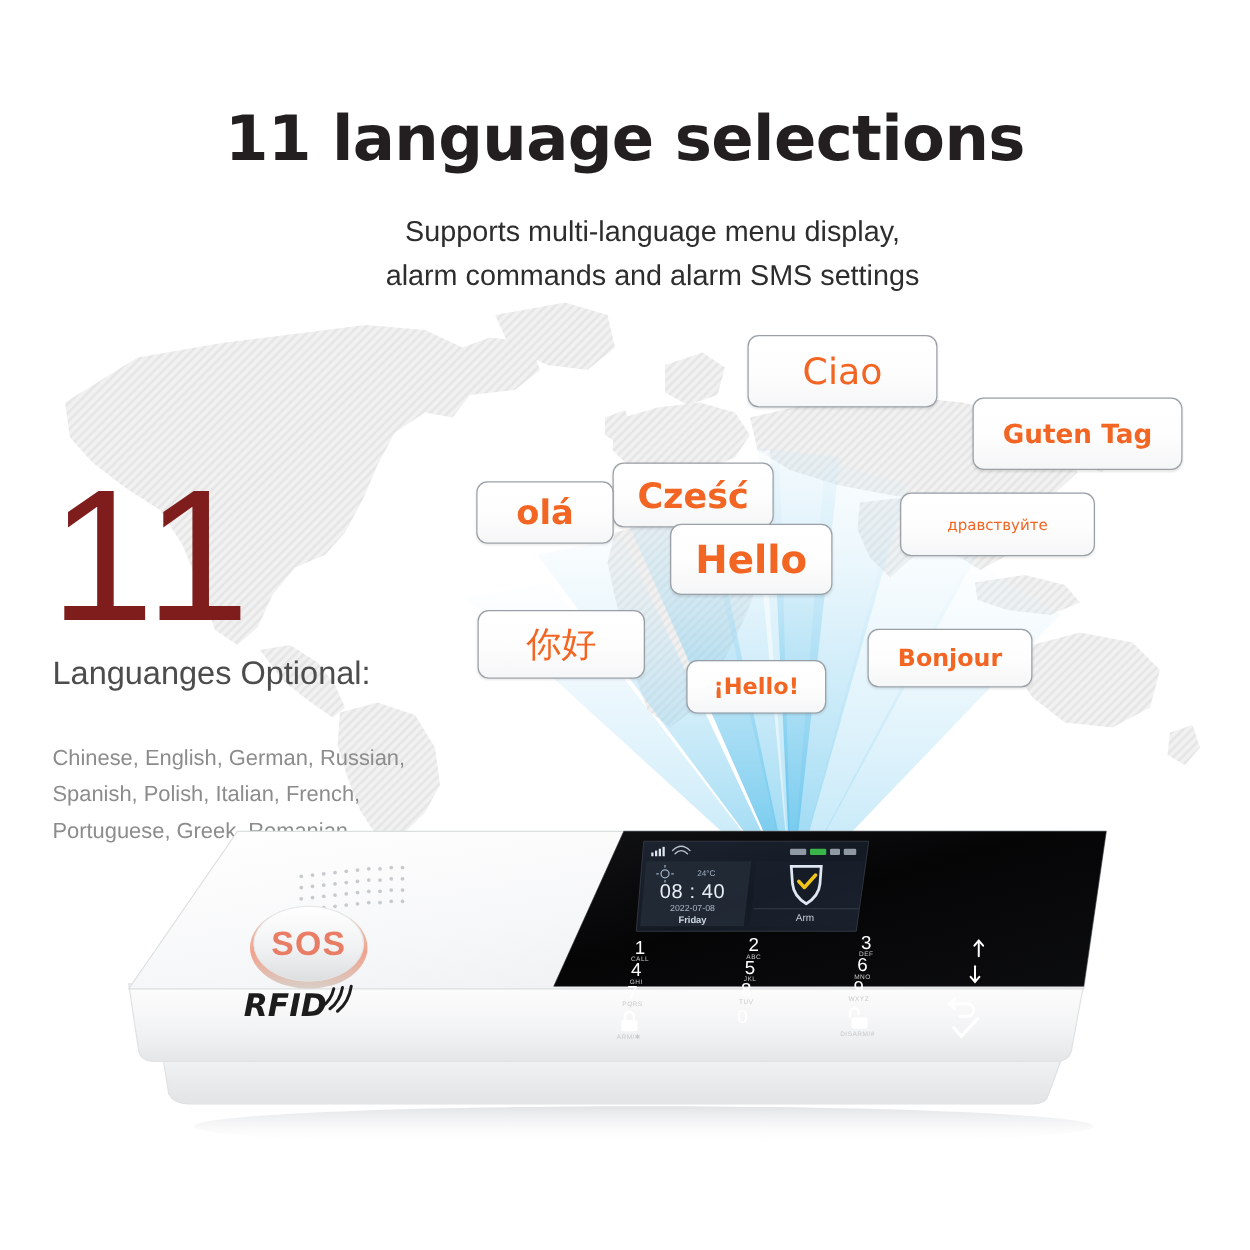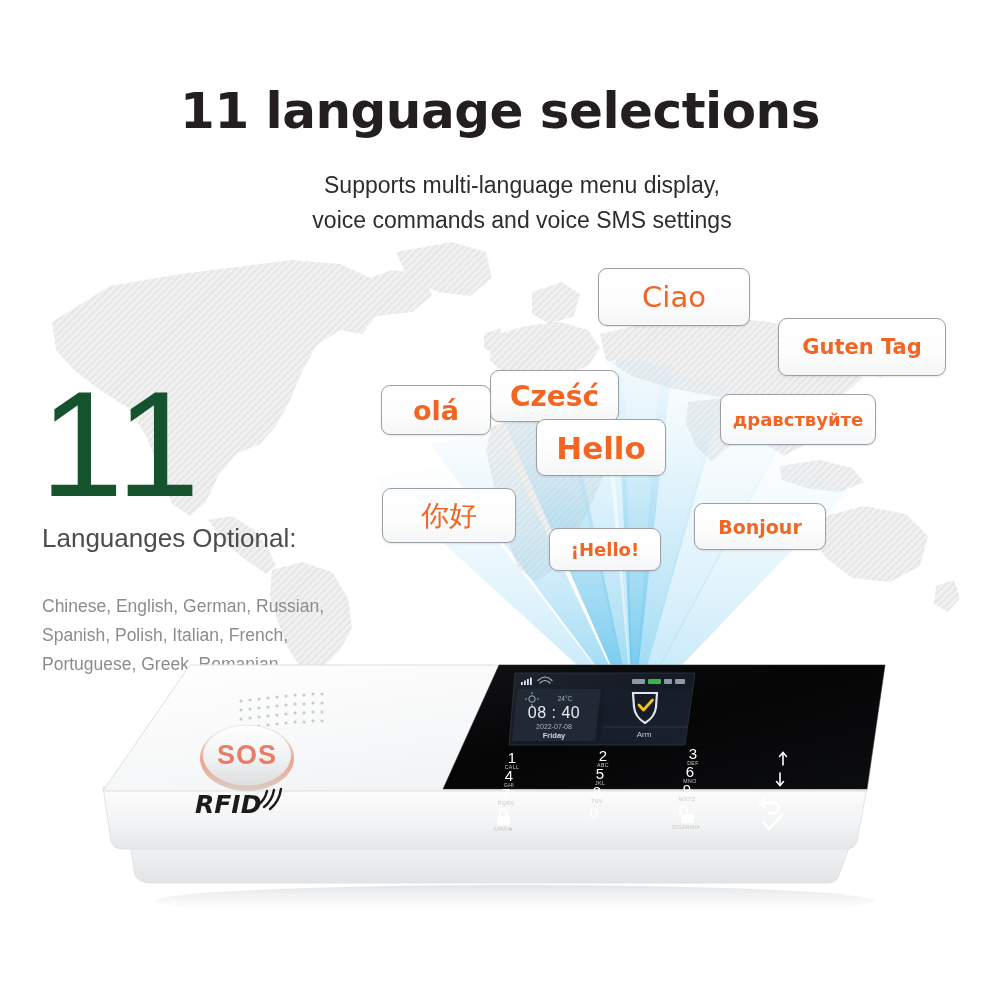--- a/index.html
+++ b/index.html
@@ -48,21 +48,21 @@
     width: 1000px; height: 500px;
     overflow: hidden;
     pointer-events: none;
   }
   #beams svg { display: block; width: 1000px; height: 500px; }
 
   
   .bignum {
     position: absolute; left: 40px; top: 378px;
     font-size: 150px; line-height: 132px;
-    font-weight: 300; color: #14532d;
+    font-weight: 300; color: #7f1d1d;
     font-family: "Liberation Sans", sans-serif;
     letter-spacing: 4px;
   }
   .opt-title {
     position: absolute; left: 42px; top: 523px;
     font-size: 26px; color: #4c4c4c; font-weight: 400;
     font-family: "Liberation Sans", sans-serif;
   }
   .opt-list {
     position: absolute; left: 42px; top: 560px; width: 330px;
@@ -93,21 +93,21 @@
   .kp-sub { font-family: "Liberation Sans", sans-serif; font-size: 5.2px; fill: #c9c9c9; letter-spacing: .4px; }
 </style>
 </head>
 <body>
 
 <div id="stage">
 
   <div class="headline">11 language selections</div>
   <div class="subline">
     <span class="l1">Supports multi-language menu display,</span>
-    <span class="l2">voice commands and voice SMS settings</span>
+    <span class="l2">alarm commands and alarm SMS settings</span>
   </div>
 
   <div id="map-wrap">
     <svg viewBox="0 0 930 440" preserveAspectRatio="none">
       <defs>
         <pattern id="hatch" width="5" height="5" patternUnits="userSpaceOnUse" patternTransform="rotate(45)">
           <rect width="5" height="5" fill="#f1f1f1"></rect>
           <rect width="2.1" height="5" fill="#e6e6e6"></rect>
         </pattern>
       </defs>
@@ -187,21 +187,21 @@
     <span>Spanish, Polish, Italian, French,</span>
     <span>Portuguese, Greek, Romanian</span>
   </div>
 
   <div class="bubble" style="left:598px; top:268px; width:152px; height:58px; font-size:29px; font-weight:400;">Ciao</div>
 
   <div class="bubble" style="left:778px; top:318px; width:168px; height:58px; font-size:21px; font-weight:700;">Guten Tag</div>
 
   <div class="bubble" style="left:490px; top:330px; width:129px; height:52px; font-size:28px; font-weight:700;margin-top:40px;">Cześć</div>
 
-  <div class="bubble" style="left:720px; top:394px; width:156px; height:51px; font-size:18px; font-weight:700;">дравствуйте</div>
+  <div class="bubble" style="left:720px; top:394px; width:156px; height:51px; font-size:12px; font-weight:400;">дравствуйте</div>
 
   <div class="bubble" style="left:381px; top:385px; width:110px; height:50px; font-size:27px; font-weight:700;">olá</div>
 
   <div class="bubble" style="left:536px; top:419px; width:130px; height:57px; font-size:31px; font-weight:700;">Hello</div>
 
   <div class="bubble" style="left:382px; top:488px; width:134px; height:55px; font-size:28px; font-weight:400;">你好</div>
 
   <div class="bubble" style="left:694px; top:503px; width:132px; height:47px; font-size:19px; font-weight:700;">Bonjour</div>
 
   <div class="bubble" style="left:549px; top:528px; width:112px; height:43px; font-size:18px; font-weight:700;">¡Hello!</div>

